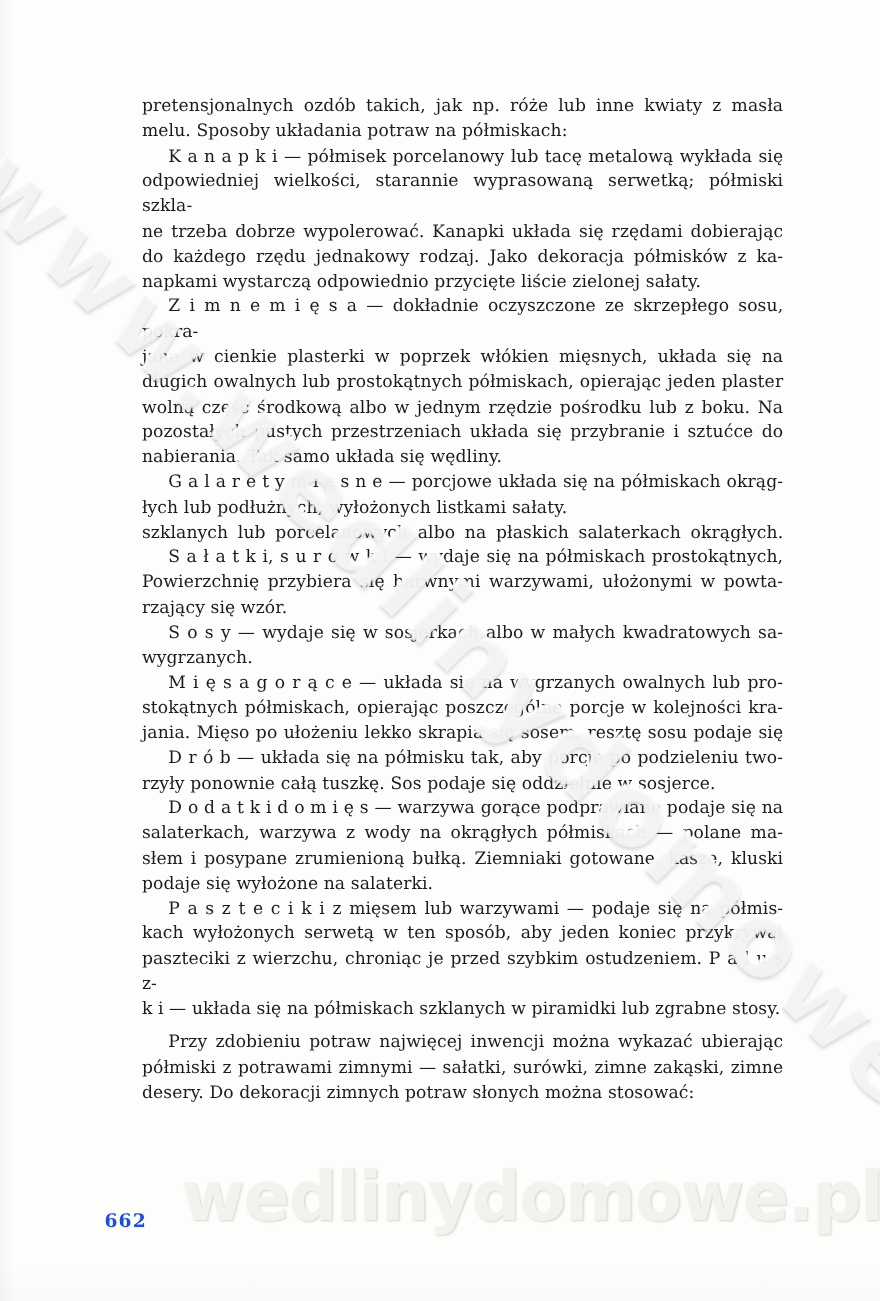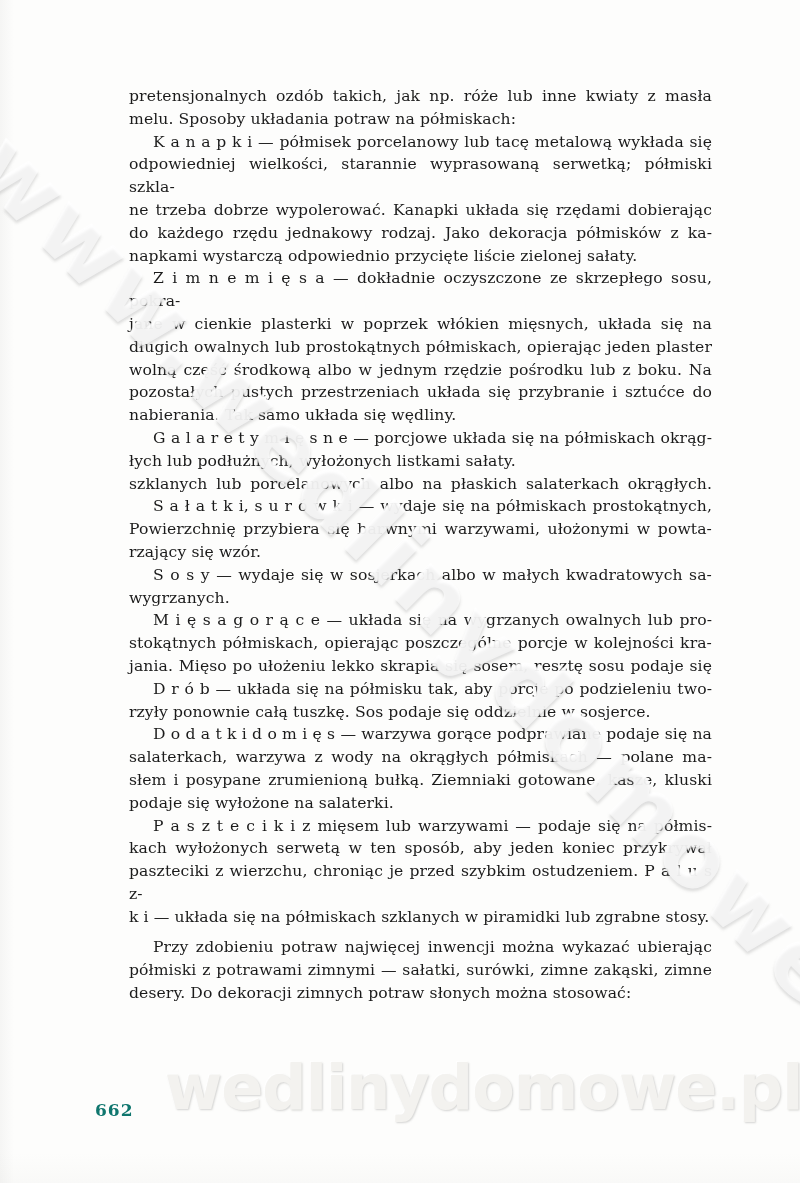--- a/index.html
+++ b/index.html
@@ -36,21 +36,21 @@
   .line { min-height: 22.8px; margin-left: 36px; }
   .line.j { text-align: justify; text-align-last: justify; }
   .line.indent { text-indent: 24px; }
   .page-number {
     position: absolute;
     left: 95px;
     top: 1100px;
     font-size: 17px;
     font-weight: 700;
     letter-spacing: 1px;
-    color: #0f766e;
+    color: #1d4ed8;
     z-index: 1;
   }
   .wm-diag {
     position: absolute;
     left: 28px;
     top: 112px;
     transform: rotate(45deg);
     transform-origin: 0 0;
     font-family: "DejaVu Sans", "Liberation Sans", sans-serif;
     font-weight: 700;

